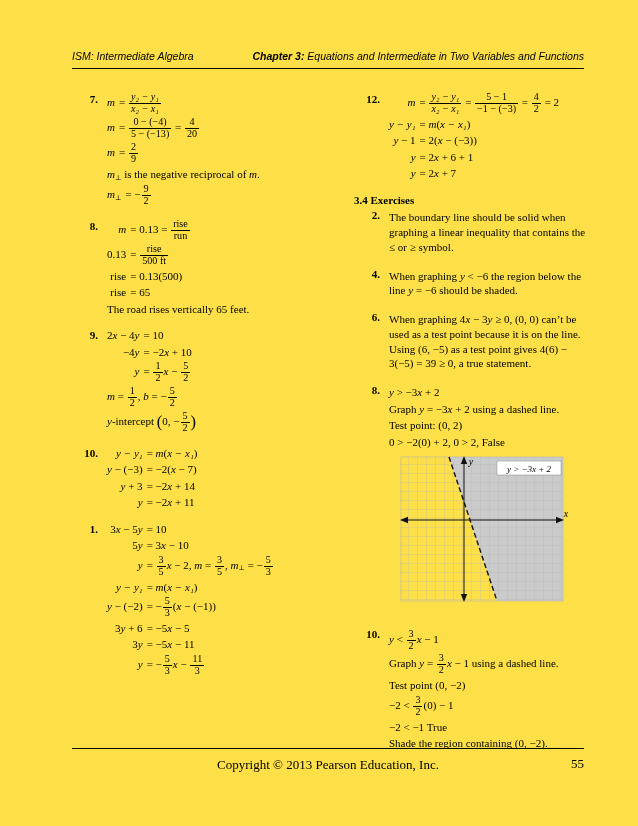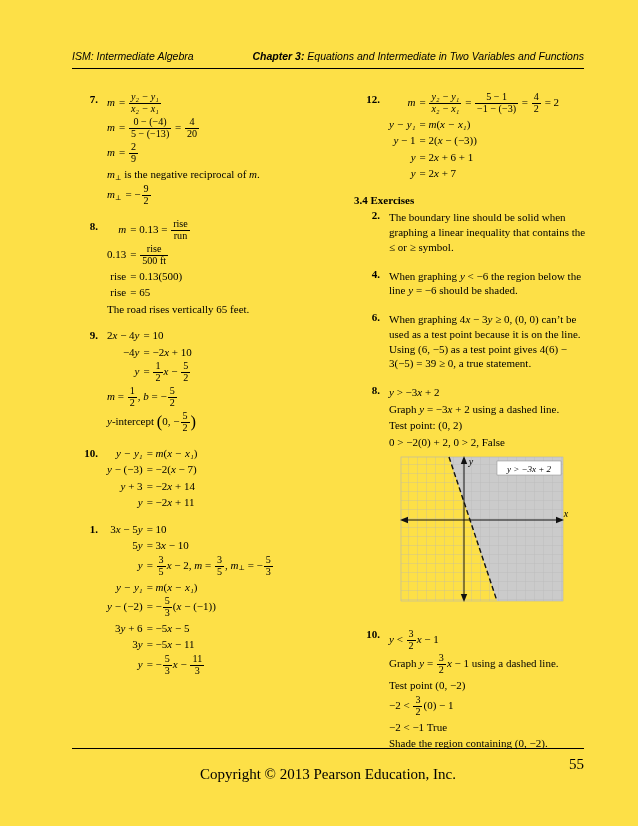--- a/index.html
+++ b/index.html
@@ -37,21 +37,21 @@
   .msub{font-size:0.62em;vertical-align:-0.22em;}
   .bigp{font-size:1.5em;vertical-align:-0.12em;line-height:1;}
   .frac{display:inline-block;text-align:center;vertical-align:middle;font-size:0.92em;line-height:1.08;padding:0 1px;}
   .fnum{display:block;border-bottom:1px solid #000;padding:0 2px;}
   .fden{display:block;padding:0 2px;}
   
   .graphwrap{margin:6px 0 6px 12px;}
   
   .footer{
     position:absolute;top:748px;left:72px;right:54px;
-    border-top:1px solid #000;padding-top:17px;font-size:15px;
+    border-top:1px solid #000;padding-top:8px;font-size:13px;
   }
   .copyright{text-align:center;}
   .pageno{position:absolute;right:0;top:7px;margin-left:8px;}
 </style>
 </head>
 <body>
 
 <div class="page">
 
   <div class="header">

